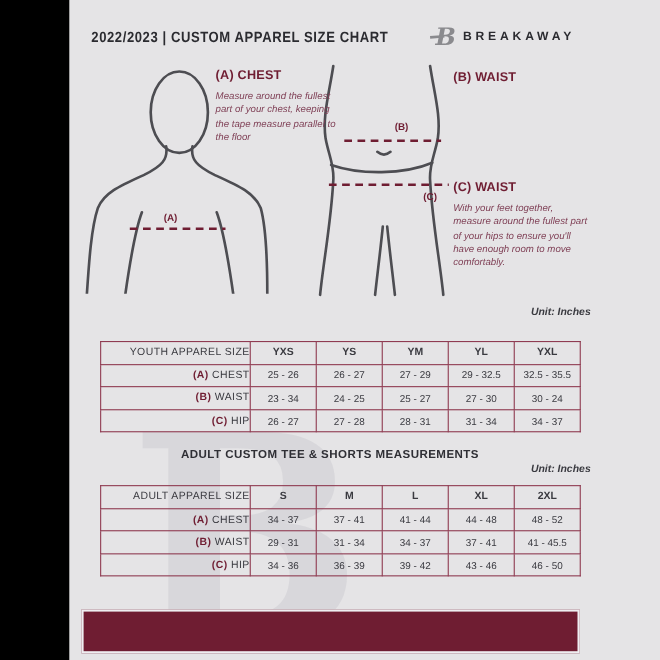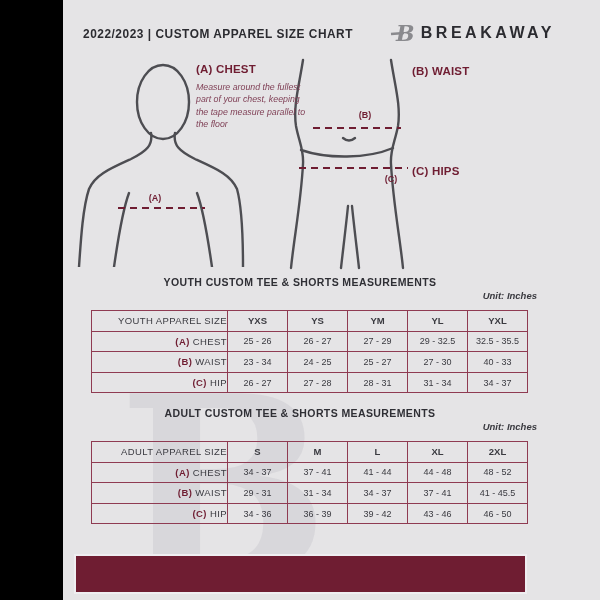--- a/index.html
+++ b/index.html
@@ -6,21 +6,21 @@
   .stage{position:relative;width:600px;height:600px;background:#000;overflow:hidden;
          font-family:"Liberation Sans",sans-serif;}
   .sheet{position:absolute;left:63px;top:0;width:563px;height:600px;background:#e5e4e6;}
 
   
   .hdr{position:absolute;top:20px;left:0;width:474px;display:flex;
        justify-content:space-between;align-items:center;padding:0 20px;box-sizing:border-box;z-index:2;}
   .hdr-title{font-size:13.5px;font-weight:700;color:#2b2b30;letter-spacing:.6px;
              transform:scaleX(.88);transform-origin:left center;white-space:nowrap;}
   .brand{display:flex;align-items:center;gap:7px;}
-  .brand-name{font-size:16px;font-weight:600;color:#2b2b30;letter-spacing:3.5px;}
+  .brand-name{font-size:11px;font-weight:600;color:#2b2b30;letter-spacing:3.5px;}
 
   
   .guide{position:absolute;z-index:2;}
   .guide h3{margin:0 0 6px 0;font-size:11.5px;font-weight:700;color:#6f1d32;letter-spacing:.2px;}
   .guide p{margin:0;font-size:8.8px;font-style:italic;color:#7f3f55;line-height:1.4;}
   .guide-chest{left:133px;top:63px;width:116px;}
   .guide-waist{left:349px;top:65px;width:126px;}
   .guide-hips{left:349px;top:165px;width:126px;}
 
   
@@ -97,27 +97,27 @@
     </svg>
 
     <div class="guide guide-chest">
       <h3>(A) CHEST</h3>
       <p>Measure around the fullest part of your chest, keeping the tape measure parallel to the floor</p>
     </div>
     <div class="guide guide-waist">
       <h3>(B) WAIST</h3>
     </div>
     <div class="guide guide-hips">
-      <h3>(C) HIPS</h3>
+      <h3>(C) WAIST</h3>
+      <p>With your feet together, measure around the fullest part of your hips to ensure you'll have enough room to move comfortably.</p>
     </div>
 
     <div class="watermark">B</div>
 
     <div class="sec-title sec-title-youth">
-      <div class="t">YOUTH CUSTOM TEE &amp; SHORTS MEASUREMENTS</div>
       <div class="u">Unit: Inches</div>
     </div>
     <table class="size tbl-youth">
       <colgroup>
           <col style="width:136px">
           <col>
           <col>
           <col>
           <col>
           <col>
@@ -146,21 +146,21 @@
         </tr>
         <tr>
           <td class="label-col">
             <span class="pfx">(B)</span>
             <span>WAIST</span>
           </td>
           <td>23 - 34</td>
           <td>24 - 25</td>
           <td>25 - 27</td>
           <td>27 - 30</td>
-          <td>40 - 33</td>
+          <td>30 - 24</td>
         </tr>
         <tr>
           <td class="label-col">
             <span class="pfx">(C)</span>
             <span>HIP</span>
           </td>
           <td>26 - 27</td>
           <td>27 - 28</td>
           <td>28 - 31</td>
           <td>31 - 34</td>

